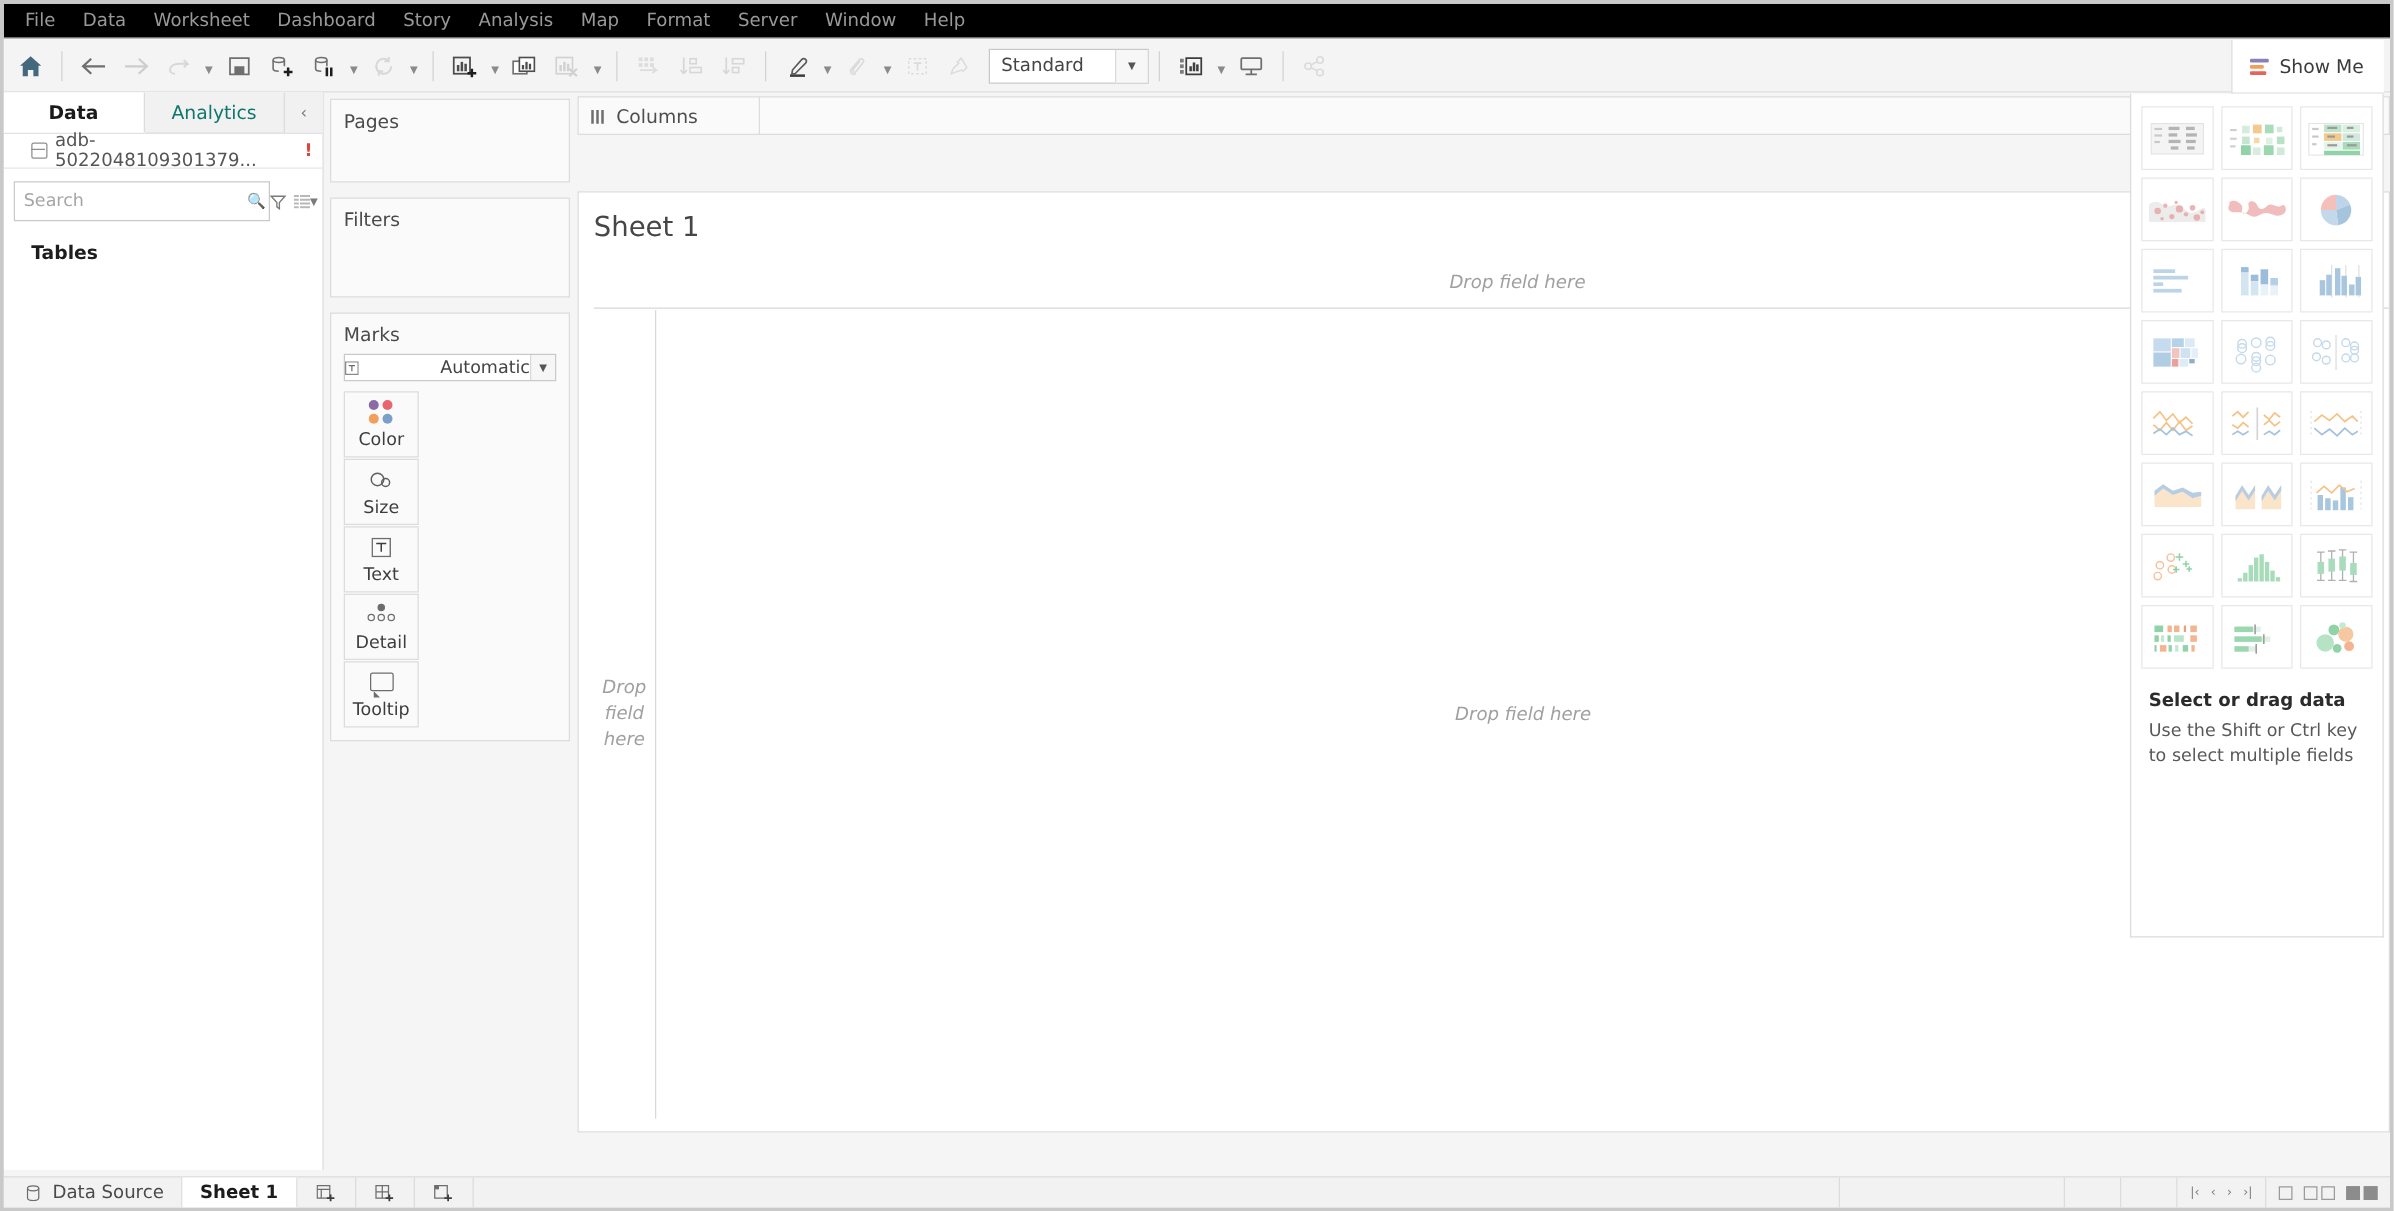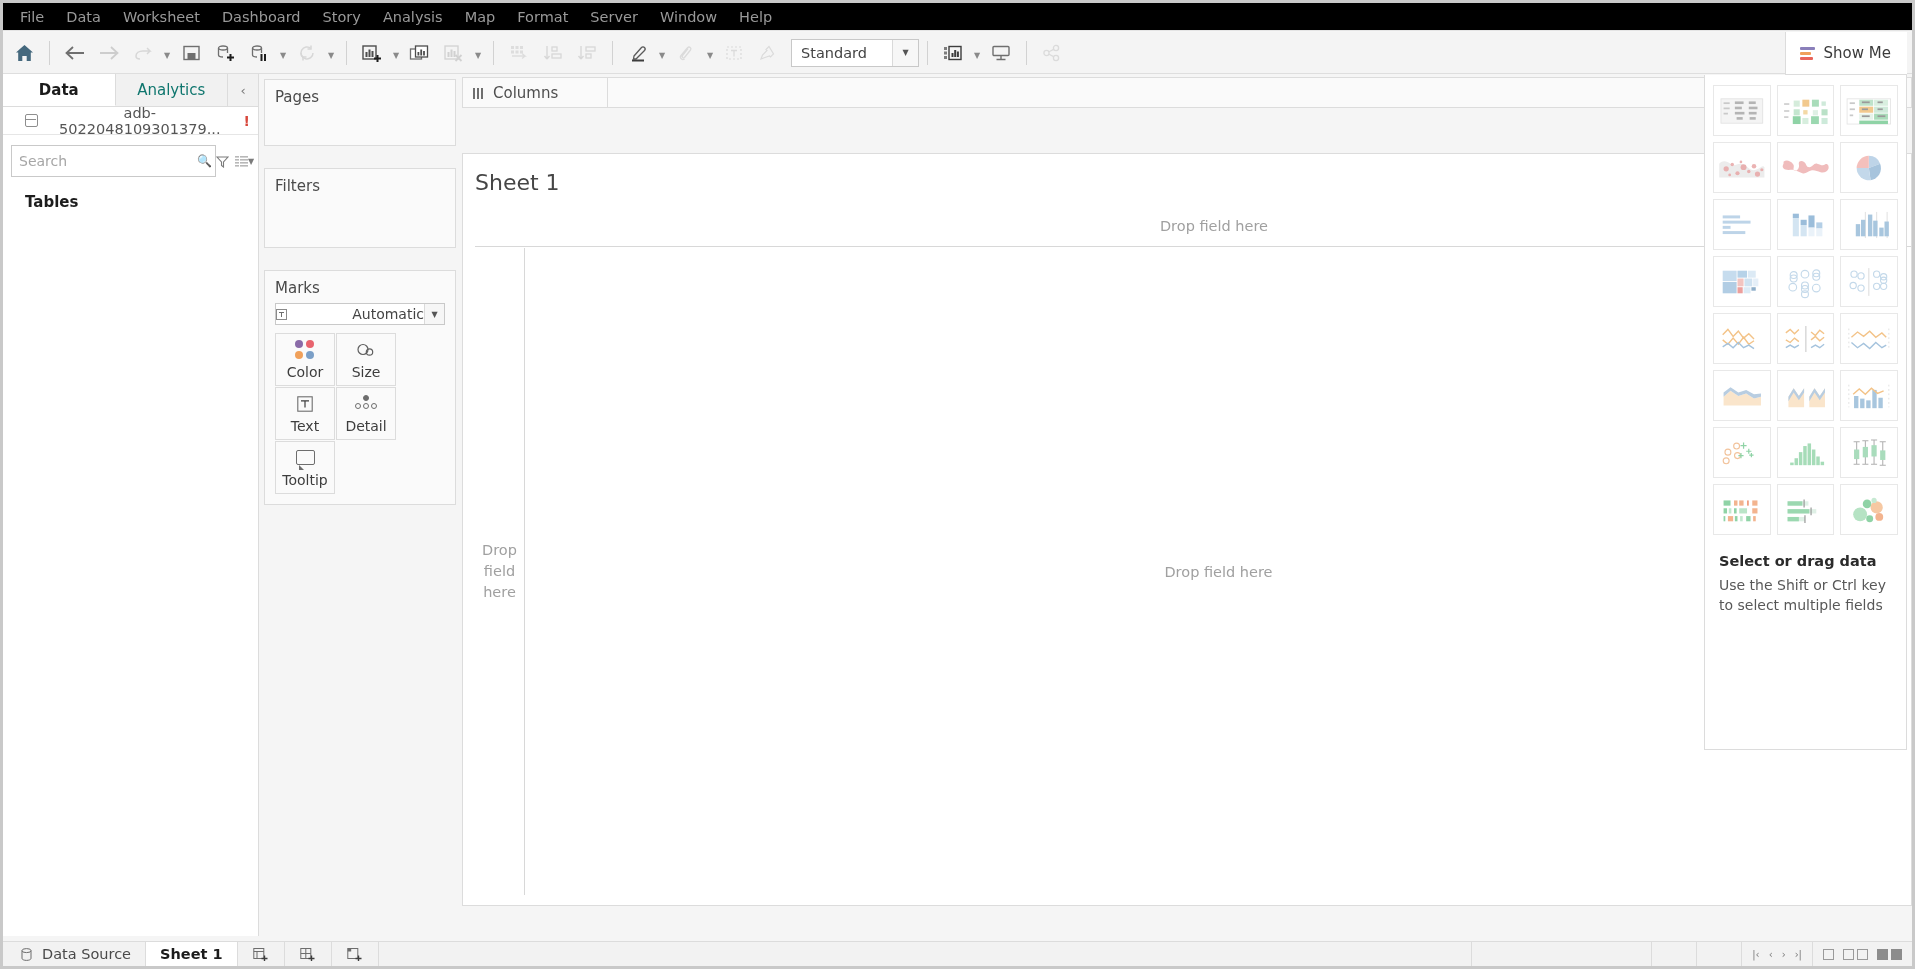--- a/index.html
+++ b/index.html
@@ -96,21 +96,21 @@
     flex:1; display:flex; align-items:center; justify-content:center;
     font-size:15px; color:#0f766e;
     border-right:1px solid #dcdcdc;
   }
   .tab.active { background:#fff; font-weight:bold; color:#1b1b1b; border-bottom:1px solid #fff; }
   .tab.collapse { flex:0 0 30px; color:#777; font-size:13px; border-right:none; background:#f1f1f1; }
   .ds-row {
     height:28px; display:flex; align-items:center; gap:8px;
     padding:0 8px 0 22px;
     border-bottom:1px solid #e6e6e6;
-    font-size:14.5px; color:#555;text-align:center;
+    font-size:14.5px; color:#555;
   }
   .db-ico { width:11px; height:13px; position:relative; flex:0 0 11px; }
   .db-ico::before,
   .db-ico::after {
     content:""; position:absolute; left:0; width:11px;
     border:1px solid #8e8e8e;
   }
   .db-ico::before { top:0; height:11px; border-radius:2px; }
   .db-ico::after { top:5px; height:0; border-width:1px 0 0 0; }
   .ds-warn { color:#d8473c; font-weight:bold; font-size:14px; }
@@ -127,41 +127,41 @@
   .searchbox input::placeholder { color:#a6a6a6; }
   .searchbox .mag { width:20px; color:#888; font-size:12px; text-align:center; }
   .icon-btn { width:21px; height:24px; display:flex; align-items:center; justify-content:center; color:#7b7b7b; }
   .vsep { width:1px; height:16px; background:#d6d6d6; margin:0 3px; }
   .tables-hdr { padding:10px 0 0 22px; font-size:15px; font-weight:bold; color:#1d1d1d; }
 
   
   .cards { position:absolute; left:261px; top:76px; width:192px; }
   .card {
     background:#fafafa; border:1px solid #dcdcdc;
-    margin-bottom:22px;
+    margin-bottom:12px;
   }
   .card .ttl { padding:8px 10px 6px 10px; font-size:15px; color:#4a4a4a; }
   .card.pages { height:67px; }
   .card.filters { height:80px; }
   .card.marks { min-height:230px; }
   .marks-dd {
     margin:0 10px 8px 10px; height:22px;
     background:#fff; border:1px solid #c9c9c9;
     display:flex; align-items:center;
     font-size:14px; color:#444;
   }
   .marks-dd .ic {
     width:24px; text-align:center; font-size:9px; color:#6e6e6e;
   }
   .marks-dd .t { flex:1;text-align:right; }
   .marks-dd .dd {
     width:20px; height:100%; border-left:1px solid #dadada; background:#f6f6f6;
     display:flex; align-items:center; justify-content:center; font-size:8px; color:#555;
   }
-  .mk-grid { display:flex; flex-wrap:wrap; gap:1px; padding:0 10px 10px 10px; }
+  .mk-grid { display:flex; flex-wrap:wrap; gap:1px; padding:0 10px 10px 10px;flex-direction:column; }
   .mk-btn {
     width:60px; height:53px; background:#fafafa; border:1px solid #dcdcdc;
     display:flex; flex-direction:column; align-items:center; justify-content:center; gap:4px;
     font-size:14px; color:#3d3d3d;
   }
   .mk-ico { height:20px; display:flex; align-items:center; justify-content:center; }
   .dots4 { width:20px; height:20px; display:grid; grid-template-columns:9px 9px; grid-template-rows:9px 9px; gap:2px; }
   .dots4 b { display:block; width:8px; height:8px; border-radius:50%; }
   .dots3 { position:relative; width:24px; height:18px; }
   .dots3 i {
@@ -192,21 +192,21 @@
   .sh-ico { display:flex; gap:2px; align-items:flex-end; height:12px; color:#6f6f6f; }
   .sh-ico i { display:block; width:2px; background:#6f6f6f; }
   .sh-ico.rows { flex-direction:column; align-items:flex-start; gap:2px; justify-content:center; }
   .sh-ico.rows i { height:2px; background:#6f6f6f; }
 
   .canvas {
     position:absolute; left:459px; top:150px; right:0; bottom:60px;
     background:#fff; border:1px solid #dcdcdc;
   }
   .canvas-title { padding:16px 0 0 12px; font-size:22px; color:#464646; font-weight:normal; }
-  .vizarea { position:absolute; left:12px; right:0; top:51px; bottom:10px; }
+  .vizarea { position:absolute; left:12px; right:0; top:51px; bottom:10px;font-style:italic; }
   .drop-top {
     position:absolute; left:0; right:0; top:0; height:42px;
     border-bottom:1px solid #d8d8d8;
     display:flex; align-items:center; justify-content:center;
     color:#a0a0a0; font-size:14.5px;
   }
   .drop-top .lbl { margin-left:42px; }
   .drop-left {
     position:absolute; left:0; top:43px; bottom:0; width:50px;
     border-right:1px solid #d8d8d8;

